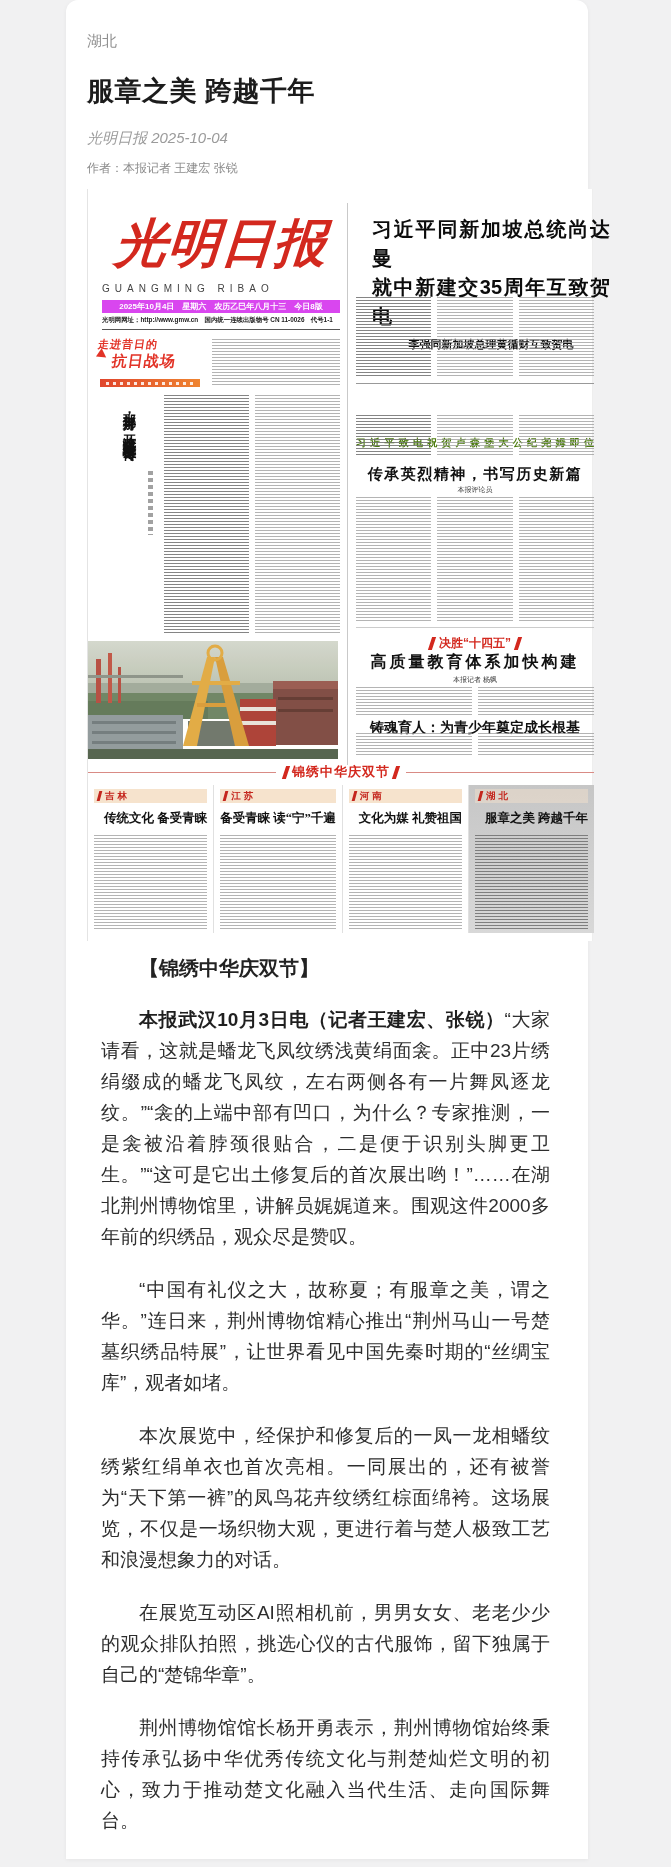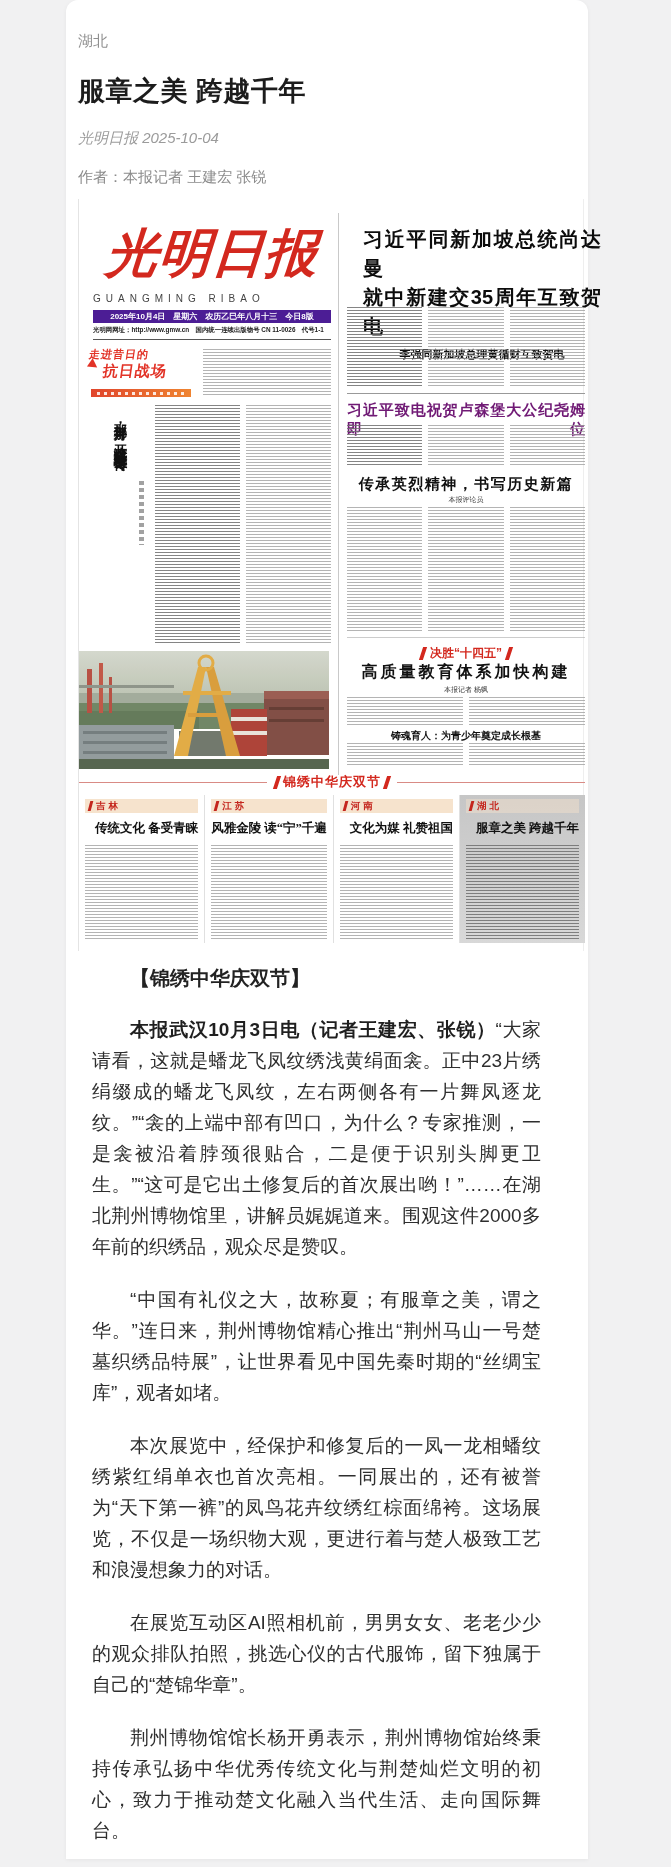--- a/index.html
+++ b/index.html
@@ -6,27 +6,27 @@
   body{
     width:671px;height:1867px;overflow:hidden;
     background:#f1f1f2;
     font-family:"Liberation Sans","DejaVu Sans",sans-serif;
     -webkit-font-smoothing:antialiased;
   }
   .card{
     position:relative;margin-left:66px;width:522px;min-height:1859px;
     background:#ffffff;border-radius:12px 12px 0 0;
     box-shadow:0 1px 4px rgba(0,0,0,.05);
-    padding:32px 8px 0 12px;box-sizing:border-box;
+    padding:32px 8px 0 21px;box-sizing:border-box;
   }
   
   .cat{font-size:15px;color:#8f8f8f;}
   .title{margin-top:22px;font-size:27px;font-weight:600;color:#1c1c1c;letter-spacing:.5px;}
   .meta{margin-top:20px;font-size:15px;color:#9b9b9b;font-style:italic;}
-  .author{margin-top:20px;font-size:15px;color:#8b8b8b;}
+  .author{margin-top:12px;font-size:12px;color:#8b8b8b;}
   
   .np{
     position:relative;margin-top:12px;width:506px;height:752px;
     background:#fff;border-left:1px solid #e4e4e4;border-right:1px solid #eee;
     box-sizing:border-box;cursor:pointer;
   }
   .np *{box-sizing:border-box;}
   .abs{position:absolute;}
   .sim{background-image:repeating-linear-gradient(180deg,#9b9b9b 0,#9b9b9b 1px,transparent 1px,transparent 3px);opacity:.75;}
   .sim-d{background-image:repeating-linear-gradient(180deg,#6f6f6f 0,#6f6f6f 1px,transparent 1px,transparent 3px);opacity:.85;}
@@ -34,21 +34,21 @@
   .cols{display:flex;gap:6px;}
   .cols>div{flex:1;}
   .np-logo{
     left:14px;top:16px;width:238px;height:76px;
     color:#d3281e;font-family:"DejaVu Serif","Liberation Serif",serif;
     font-style:italic;font-weight:700;font-size:52px;line-height:76px;text-align:center;
     transform:skewX(-4deg);letter-spacing:1px;white-space:nowrap;
   }
   .np-latin{left:14px;top:94px;width:238px;font-size:10px;letter-spacing:5px;color:#444;}
   .np-datebar{
-    left:14px;top:111px;width:238px;height:13px;background:#4c1d95;color:#fff;
+    left:14px;top:111px;width:238px;height:13px;background:#d946ef;color:#fff;
     font-size:8px;line-height:13px;text-align:center;font-weight:700;white-space:nowrap;overflow:hidden;
   }
   .np-info{left:14px;top:127px;width:238px;font-size:6.6px;font-weight:700;color:#222;white-space:nowrap;overflow:hidden;transform:scaleX(.97);transform-origin:left;}
   .np-mastrule{left:14px;top:140px;width:238px;height:1px;background:#555;}
   .np-vrule{left:259px;top:14px;width:1px;height:562px;background:#c9c9c9;}
   
   .badge{left:10px;top:148px;width:106px;height:50px;}
   .badge .b1{color:#e23327;font-weight:700;font-size:11px;transform:skewX(-8deg);letter-spacing:1px;}
   .badge .b2{color:#e23327;font-weight:800;font-size:15px;transform:skewX(-8deg);margin-left:14px;letter-spacing:1px;}
   .badge .arrow{position:absolute;left:0;top:13px;width:0;height:0;border-left:9px solid #e23327;border-top:5px solid transparent;border-bottom:5px solid transparent;transform:rotate(35deg);}
@@ -58,27 +58,27 @@
   .vtitle{
     left:26px;top:214px;height:240px;width:30px;
     writing-mode:vertical-rl;text-orientation:upright;
     font-family:"Liberation Serif","DejaVu Serif",serif;font-weight:700;
     font-size:13.5px;letter-spacing:1.5px;color:#111;line-height:30px;
   }
   
   .h1line{font-size:20px;font-weight:800;color:#0c0c0c;line-height:29px;text-align:justify;text-align-last:justify;}
   .subhead1{font-size:11px;font-weight:700;color:#111;text-align:center;}
   .hr-gray{height:1px;background:#999;}
-  .h2line{font-size:15px;font-weight:800;color:#701a75;text-align:justify;text-align-last:justify;}
+  .h2line{font-size:10px;font-weight:800;color:#4d7c0f;text-align:justify;text-align-last:justify;margin-top:45px;}
   .h3line{font-family:Liberation Mono, monospace;font-size:15px;font-weight:700;color:#111;letter-spacing:1.5px;text-align:center;}
   .npbyline{font-size:7px;color:#333;text-align:center;}
   .label-red{display:flex;align-items:center;justify-content:center;gap:5px;color:#d3281e;font-weight:800;font-size:12px;}
   .slant{display:inline-block;width:4px;height:13px;background:#d3281e;transform:skewX(-18deg);}
   .h4line{font-family:"Liberation Serif","DejaVu Serif",serif;font-size:16px;font-weight:700;letter-spacing:3px;color:#111;text-align:center;}
-  .subhead2{font-size:10px;font-weight:700;color:#111;text-align:center;}
+  .subhead2{font-size:14px;font-weight:700;color:#111;text-align:center;}
   
   .banner{left:0;top:574px;width:506px;display:flex;align-items:center;gap:8px;}
   .banner .line{flex:1;height:1px;background:#d98b85;}
   .banner .txt{display:flex;align-items:center;gap:4px;color:#d3281e;font-weight:800;font-size:13px;letter-spacing:1px;}
   
   .regions{left:0;top:596px;width:506px;height:148px;display:flex;}
   .rcol{flex:1;padding:4px 6px 6px 6px;border-left:1px solid #e0e0e0;position:relative;}
   .rcol:first-child{border-left:none;}
   .rcol.hl{background:linear-gradient(180deg,#c6c6c6,#d8d8d8);}
   .rtag{display:flex;align-items:center;gap:4px;height:14px;background:#f6e3cd;padding:0 4px;}
@@ -234,21 +234,21 @@
           <span class="t">吉林</span>
         </div>
         <div class="rhead">传统文化 备受青睐</div>
         <div class="rsim sim"></div>
       </div>
       <div class="rcol">
         <div class="rtag">
           <span class="bar"></span>
           <span class="t">江苏</span>
         </div>
-        <div class="rhead">风雅金陵 读“宁”千遍</div>
+        <div class="rhead">备受青睐 读“宁”千遍</div>
         <div class="rsim sim"></div>
       </div>
       <div class="rcol">
         <div class="rtag">
           <span class="bar"></span>
           <span class="t">河南</span>
         </div>
         <div class="rhead">文化为媒 礼赞祖国</div>
         <div class="rsim sim"></div>
       </div>

